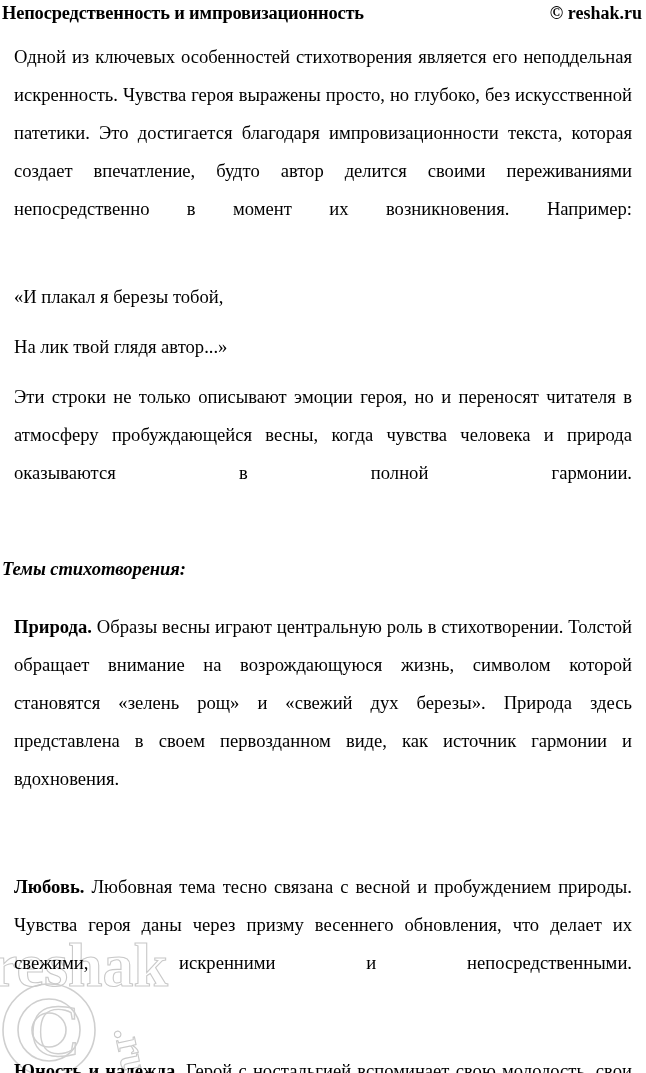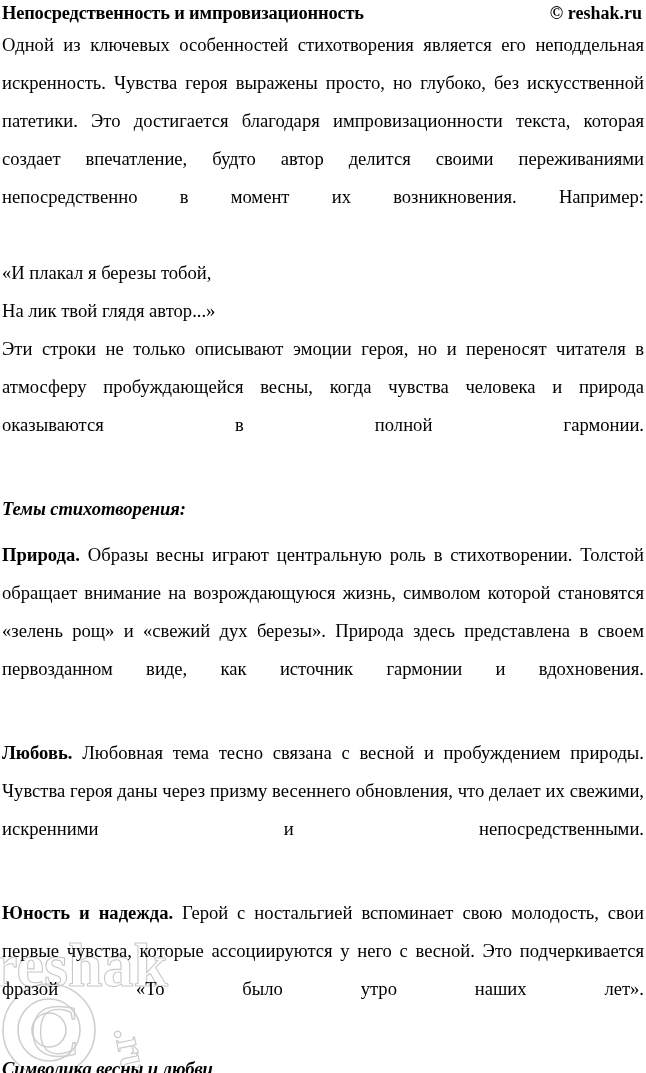--- a/index.html
+++ b/index.html
@@ -51,21 +51,21 @@
 
   
   .content {
     position: relative;
     z-index: 3;
     font-size: 18.6px;
     line-height: 38px;
   }
 
   p.para {
-    margin: 0;
+    margin: 12px;
     text-align: justify;
     text-justify: inter-word;
     font-size: 18.6px;
     line-height: 38px;
     -webkit-hyphens: none;
     hyphens: none;
   }
   p.para.nojust {
     text-align: left;
   }

